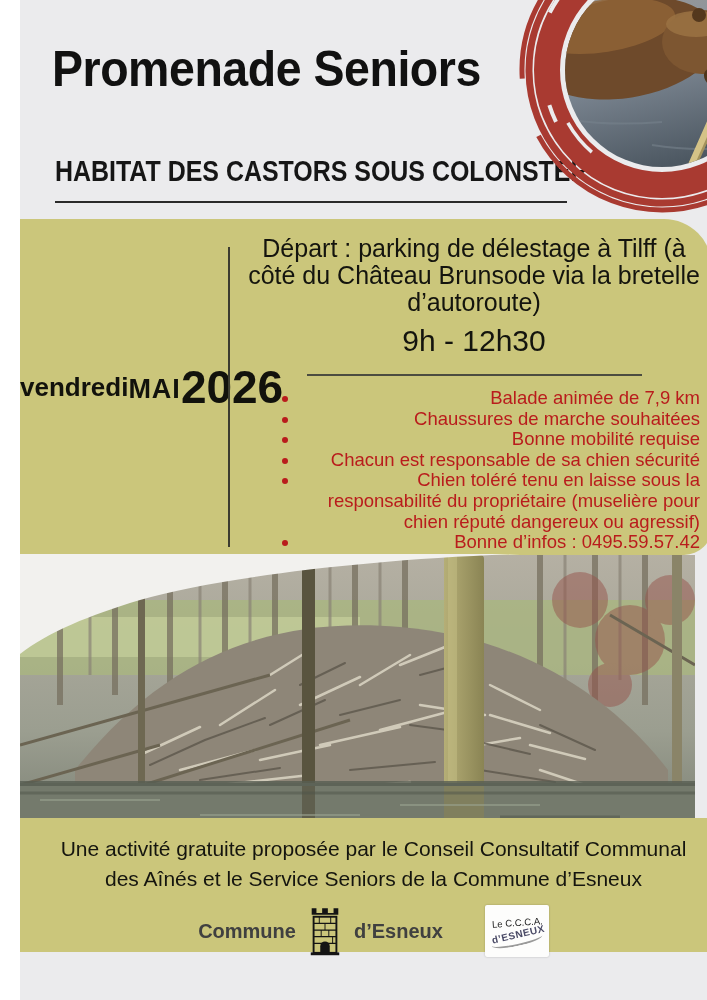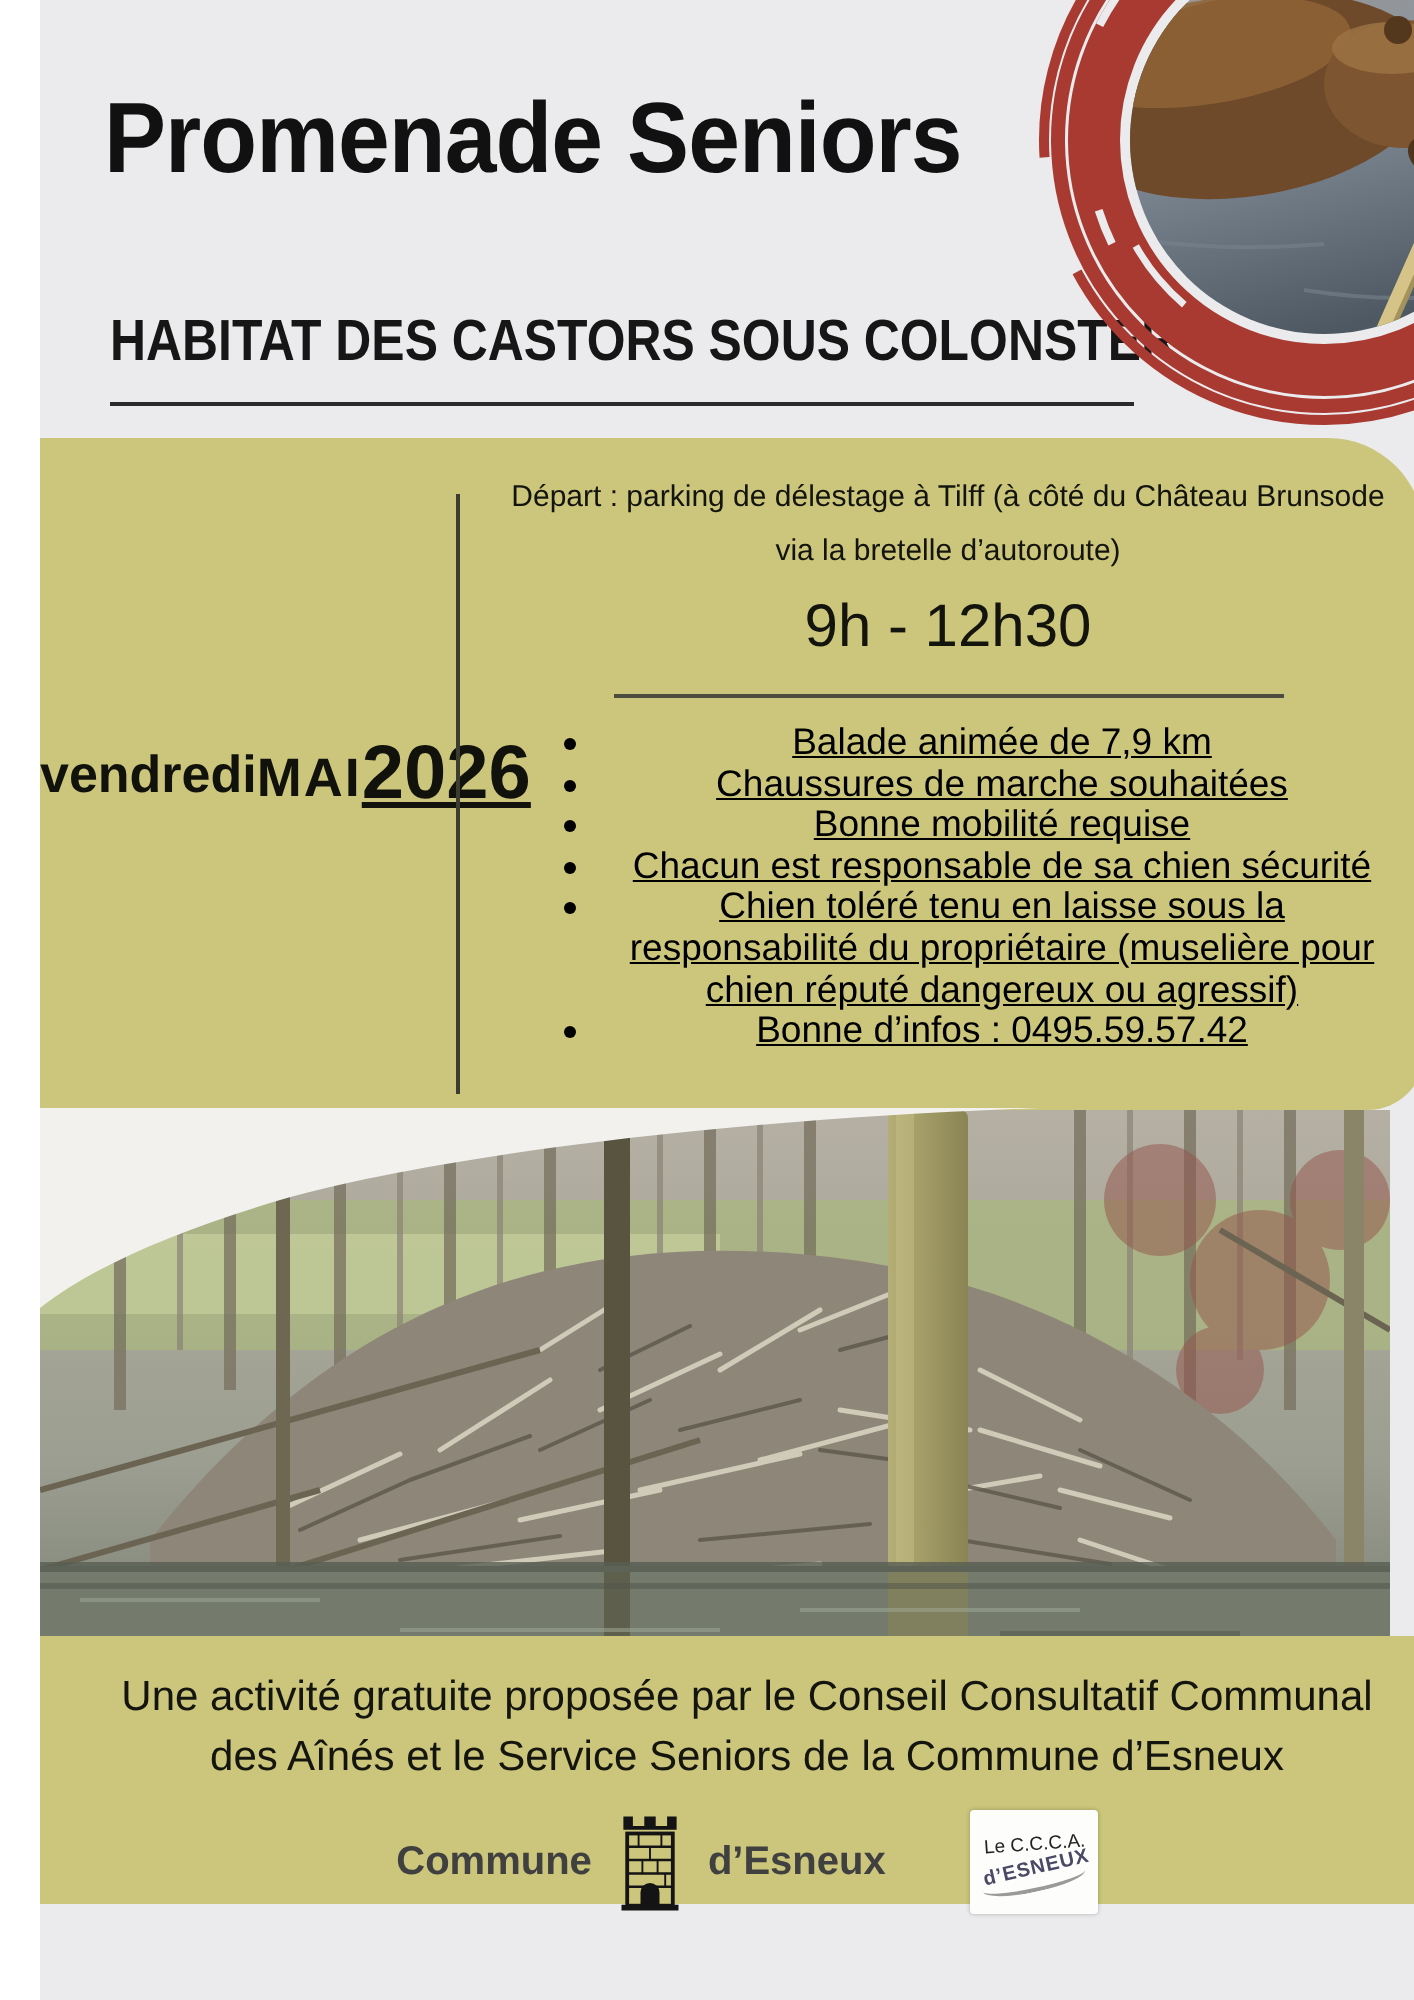--- a/index.html
+++ b/index.html
@@ -37,40 +37,39 @@
     border-radius:0 48px 28px 0;
   }
   .date-col{
     position:absolute;left:0;top:0;width:168px;height:100%;
     display:flex;flex-direction:row;align-items:center;justify-content:flex-start;
     text-align:center;font-weight:bold;color:#12120c;
   }
   .weekday{font-size:26px;line-height:30px;}
   .day{font-size:66px;line-height:62px;margin-top:10px;}
   .month{font-size:27px;line-height:29px;letter-spacing:1px;margin-top:4px;}
-  .year{font-size:38px;line-height:40px;text-decoration:underline;}
+  .year{font-size:46px;line-height:40px;}
   .v-divider{
     position:absolute;left:208px;top:28px;width:2px;height:300px;
     background:#3c3c30;
   }
   .details{
     position:absolute;left:228px;top:16px;width:452px;
     text-align:center;color:#14140e;
   }
-  .departure{font-size:15px;line-height:27px;margin:0;}
+  .departure{font-size:25px;line-height:27px;margin:0;}
   .hours{font-size:30px;font-weight:normal;margin:8px 0 0 0;}
   .details-rule{
     width:335px;height:0;border:none;border-top:2px solid #4c4c40;
     margin:16px auto 0 auto;
   }
   .bullets{
     margin:12px 0 0 0;padding:0 0 0 52px;
-    text-align:center;font-size:18.5px;line-height:20.6px;
-    color:#000000;
-    text-decoration:underline;
+    text-align:right;font-size:18.5px;line-height:20.6px;
+    color:#b91c1c;
   }
   .bullets li{margin:0;padding-left:2px;}
   
   .photo{position:absolute;left:0;top:555px;width:675px;height:320px;}
   .photo svg.dam{position:absolute;left:0;top:0;width:100%;height:100%;}
   .swoosh{position:absolute;left:0;top:-1px;width:500px;height:100px;}
   
   .tear{position:absolute;left:0;top:815px;width:707px;height:58px;}
   .bottom-panel{
     position:absolute;left:0;top:818px;width:707px;height:134px;

